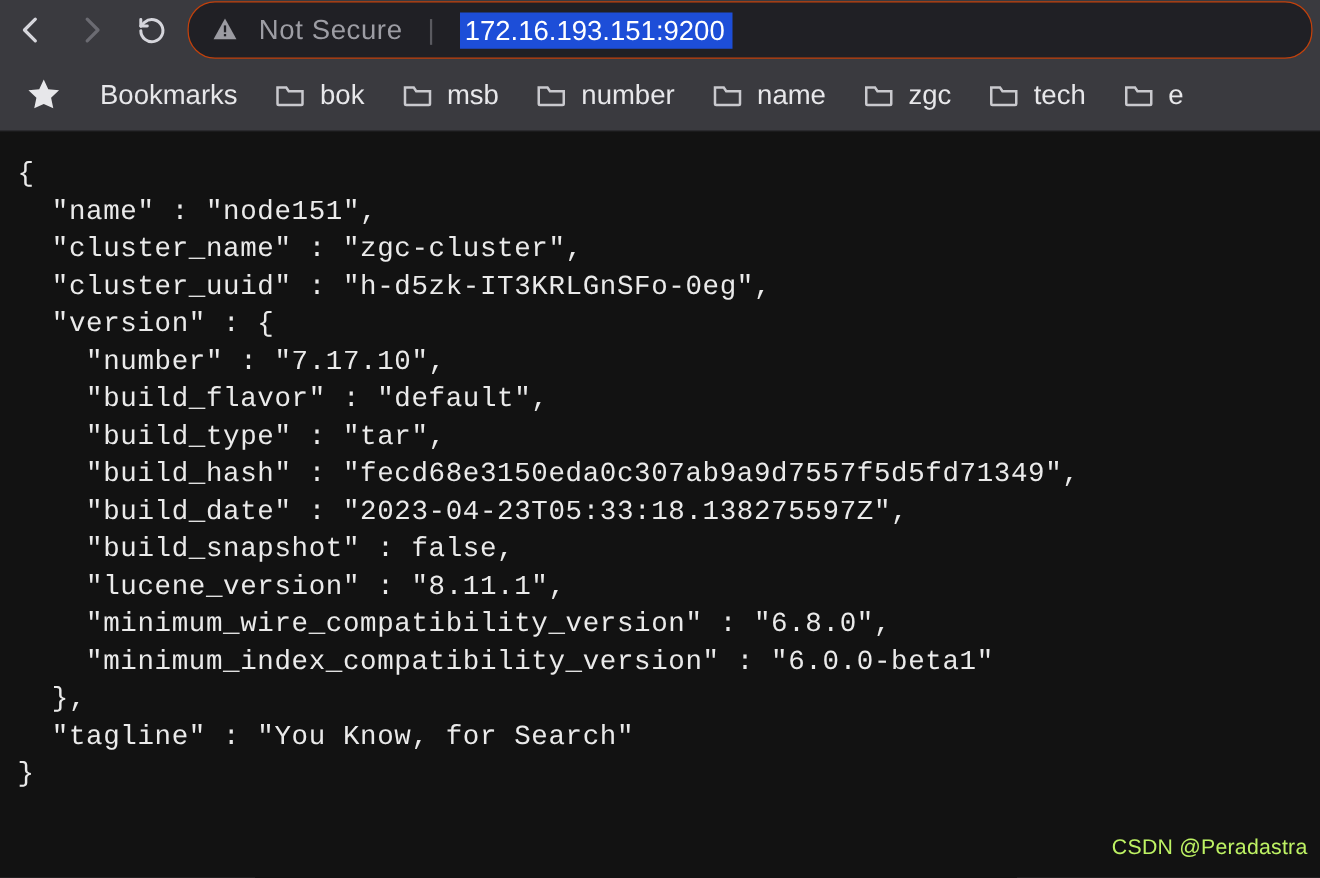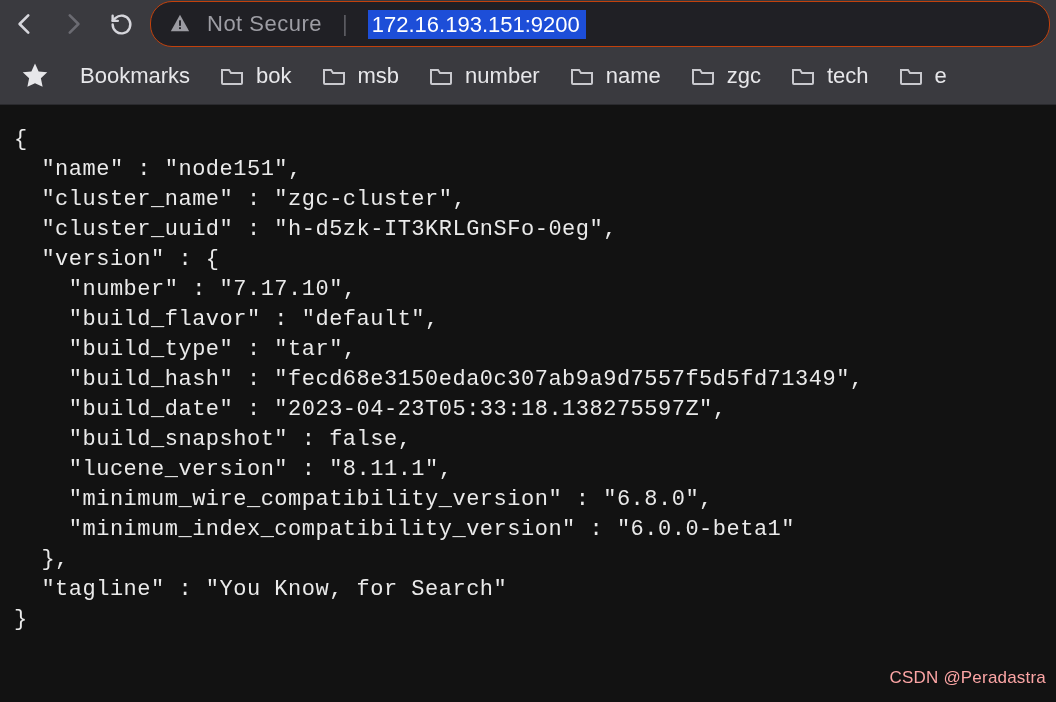--- a/index.html
+++ b/index.html
@@ -20,21 +20,21 @@
   .bmbar{display:flex;align-items:center;height:56px;padding:0 20px;gap:30px;
     border-bottom:1px solid #2a2a2e;color:#e7e7ea;font-size:22px;}
   .bm-star{width:30px;height:30px;color:#e7e7ea;}
   .bm-item{display:flex;align-items:center;gap:12px;cursor:pointer;}
   .bm-item .fold{width:24px;height:20px;color:#c9c9ce;}
   
   .page{background:#121212;color:#eaeaea;height:calc(702px - 48px - 56px);
     padding:20px 14px 0 14px;box-sizing:border-box;position:relative;
     font-family:"Menlo","Consolas","Courier New",monospace;font-size:22px;
     line-height:30px;white-space:pre;letter-spacing:.5px;}
-  .water{position:absolute;right:10px;bottom:10px;color:#fca5a5;font-size:17px;
+  .water{position:absolute;right:10px;bottom:10px;color:#bef264;font-size:17px;
     font-family:-apple-system,Helvetica,Arial,sans-serif;letter-spacing:.2px;}
   svg{display:block}
 </style>
 </head>
 <body>
 
 <div class="toolbar">
   <div class="nav-btn">
     <svg width="26" height="26" viewBox="0 0 24 24" fill="none" stroke="currentColor" stroke-width="2.4" stroke-linecap="round" stroke-linejoin="round">
         <polyline points="15 4 7 12 15 20"></polyline>

